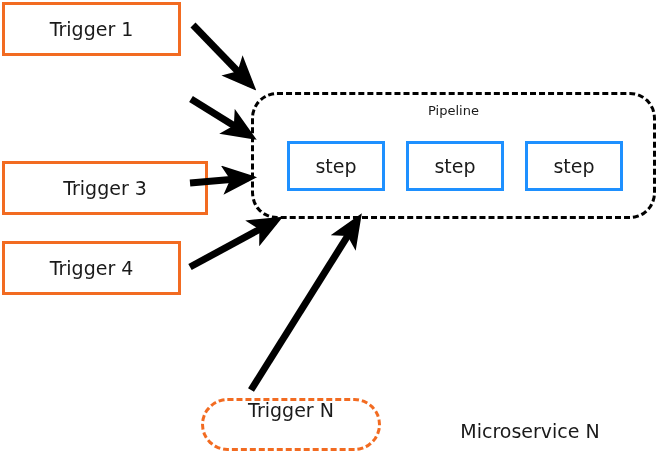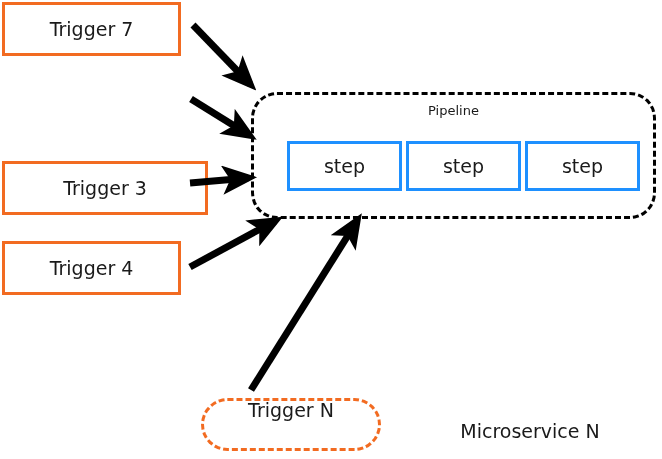--- a/index.html
+++ b/index.html
@@ -68,21 +68,21 @@
     font-size: 13px;
     color: #1a1a1a;
     line-height: 1;
   }
 
   
   .step-box {
     position: absolute;
     box-sizing: border-box;
     top: 141px;
-    width: 115px;
+    width: 98px;
     height: 50px;
     background: #ffffff;
     border: 3px solid #1E90FF;
     display: flex;
     align-items: center;
     justify-content: center;
   }
   .step-label {
     font-family: "DejaVu Sans", sans-serif;
     font-size: 19px;
@@ -124,21 +124,21 @@
     line-height: 1;
     white-space: nowrap;
   }
 </style>
 </head>
 <body>
 
 <div id="canvas">
 
   <div class="trigger-box" id="trigger-box-0" style="left: 2px; top: 2px; width: 179px; height: 54px;">
-    <span class="trigger-label">Trigger 7</span>
+    <span class="trigger-label">Trigger 1</span>
   </div>
   <div class="trigger-box" id="trigger-box-2" style="left: 2px; top: 161px; width: 206px; height: 54px;">
     <span class="trigger-label">Trigger 3</span>
   </div>
   <div class="trigger-box" id="trigger-box-3" style="left: 2px; top: 241px; width: 179px; height: 54px;">
     <span class="trigger-label">Trigger 4</span>
   </div>
 
   <div class="pipeline-box"></div>
   <div class="pipeline-title">Pipeline</div>

